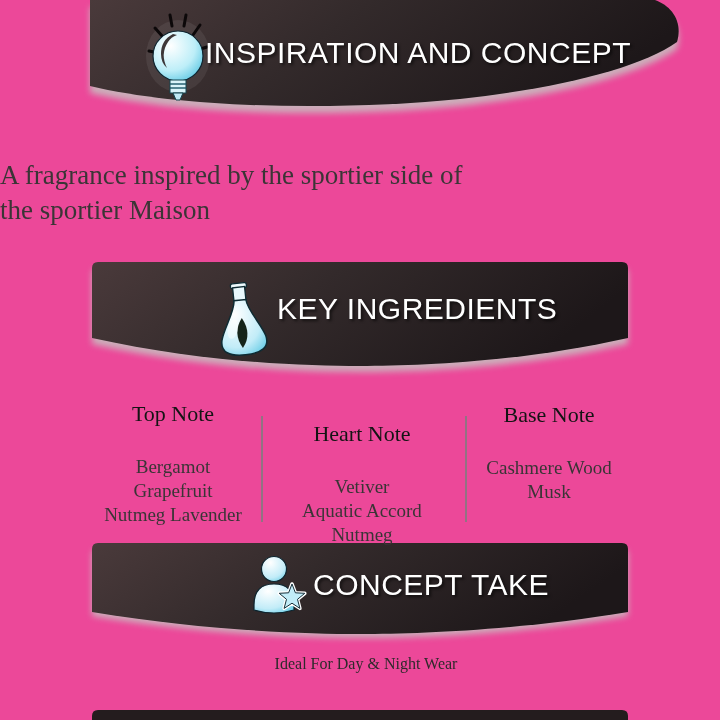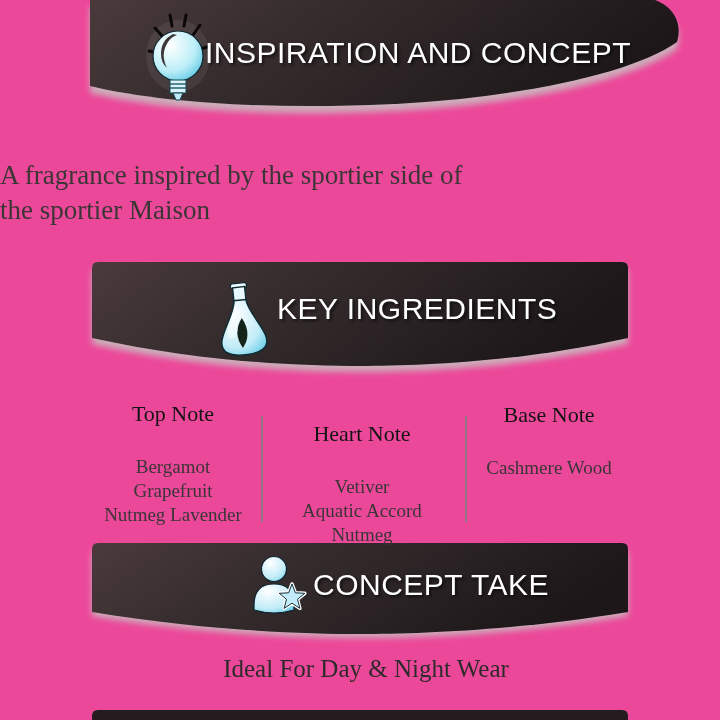--- a/index.html
+++ b/index.html
@@ -21,21 +21,21 @@
   }
   .note-col{
     position:absolute;width:180px;text-align:center;
     font-family:"Liberation Serif",serif;
   }
   .note-heading{font-size:22px;color:#141414;margin-bottom:28px;}
   .note-items{font-size:19px;line-height:24px;color:#3a3536;}
   .v-divider{position:absolute;width:2px;background:#7d7d7d;opacity:0.8;}
   .ideal-text{
     position:absolute;left:12px;right:0;text-align:center;
-    font-family:"Liberation Serif",serif;font-size:25px;color:#2e2a2b;
+    font-family:"Liberation Serif",serif;font-size:16px;color:#2e2a2b;
   }
 </style>
 </head>
 <body>
 
 <div class="canvas">
 
   <svg class="abs" style="left:0;top:0;" width="720" height="720" viewBox="0 0 720 720" aria-hidden="true">
     <defs>
       <linearGradient id="bannerGrad" x1="0" y1="0" x2="1" y2="0.25">
@@ -137,20 +137,21 @@
       <div>Nutmeg</div>
     </div>
   </div>
 
   <div class="v-divider" style="left:465px;top:416px;height:106px;"></div>
 
   <div class="note-col" style="left:459px;top:402px;">
     <div class="note-heading">Base Note</div>
     <div class="note-items">
       <div>Cashmere Wood</div>
+      <div>Musk</div>
     </div>
   </div>
 
   <div class="banner-title" style="left:313px;top:568px;">CONCEPT TAKE</div>
 
   <div class="ideal-text" style="top:655px;">Ideal For Day &amp; Night Wear</div>
 
 </div>
 
 </body></html>

